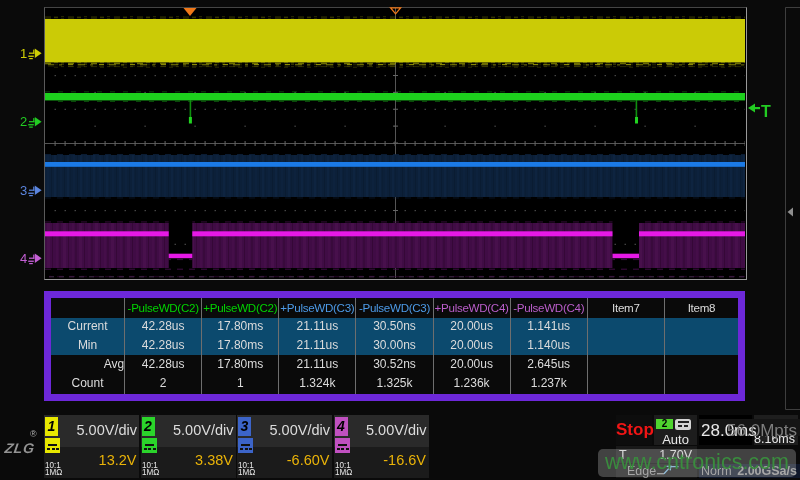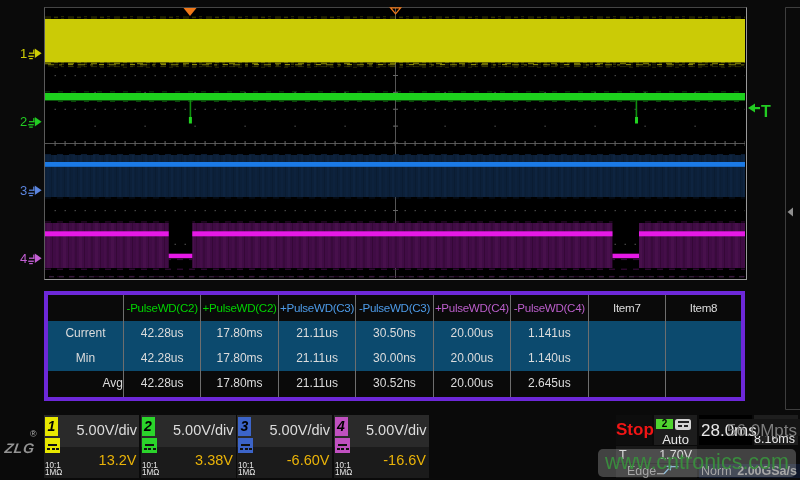--- a/index.html
+++ b/index.html
@@ -12,21 +12,21 @@
         border-top:1px solid #454545;border-left:1px solid #5a5a5a;
         border-right:1px solid #999;border-bottom:1px solid #999;}
   
   #mtable{position:absolute;left:44px;top:291px;width:701px;height:110px;
           border-collapse:collapse;table-layout:fixed;
           font-size:12px;color:#dcdcdc;}
   #mtable td{border-left:1px solid #6e6e6e;padding:0;text-align:center;
              height:15.4px;line-height:15.4px;white-space:nowrap;overflow:hidden;}
   #mtable tr.str td{background:#0c4a6e;}
   #mtable tr.hd td{font-size:11.6px;letter-spacing:-0.3px;}
-  #mtable{border:4px solid #6d28d9;}
+  #mtable{border:7px solid #6d28d9;}
   .hc2{color:#00d400;} .hc3{color:#4d9be8;} .hc4{color:#bb5ecb;margin-left:8px;}
   
   .chblk{position:absolute;top:415px;width:95px;height:63px;background:#1b1b1b;}
   .chtop{position:absolute;left:0;top:0;width:95px;height:32px;background:#2a2a2a;}
   .numbox{position:absolute;left:1px;top:2px;width:13px;height:19px;
           color:#000;font-weight:bold;font-style:italic;font-size:14px;
           text-align:center;line-height:19px;}
   .cplbox{position:absolute;left:1px;top:23px;width:15px;height:15px;}
   .vdiv{position:absolute;right:2px;top:7px;font-size:14.5px;color:#dcdcdc;}
   .volt{position:absolute;right:2.5px;top:37px;font-size:14.5px;color:#eab308;}
@@ -899,20 +899,31 @@
         <td style="border-left:none;text-align:right;">Avg</td>
         <td>42.28us</td>
         <td>17.80ms</td>
         <td>21.11us</td>
         <td>30.52ns</td>
         <td>20.00us</td>
         <td>2.645us</td>
         <td></td>
         <td></td>
       </tr>
+  <tr>
+        <td style="border-left:none;">Count</td>
+        <td>2</td>
+        <td>1</td>
+        <td>1.324k</td>
+        <td>1.325k</td>
+        <td>1.236k</td>
+        <td>1.237k</td>
+        <td></td>
+        <td></td>
+      </tr>
 </tbody>
   </table>
 
 <div class="abs" style="left:5px;top:440px;color:#939393;font-size:14px;font-weight:bold;font-style:italic;letter-spacing:0.5px;transform:skewX(-8deg);">ZLG</div>
 <div class="abs" style="left:30px;top:429px;color:#b0b0b0;font-size:9px;">®</div>
 
 <div class="chblk" style="left:44px;">
   <div class="chtop"></div>
   <div class="numbox" style="background:#e8e800;">1</div>
   <div class="cplbox" style="background:#e8e800;">

